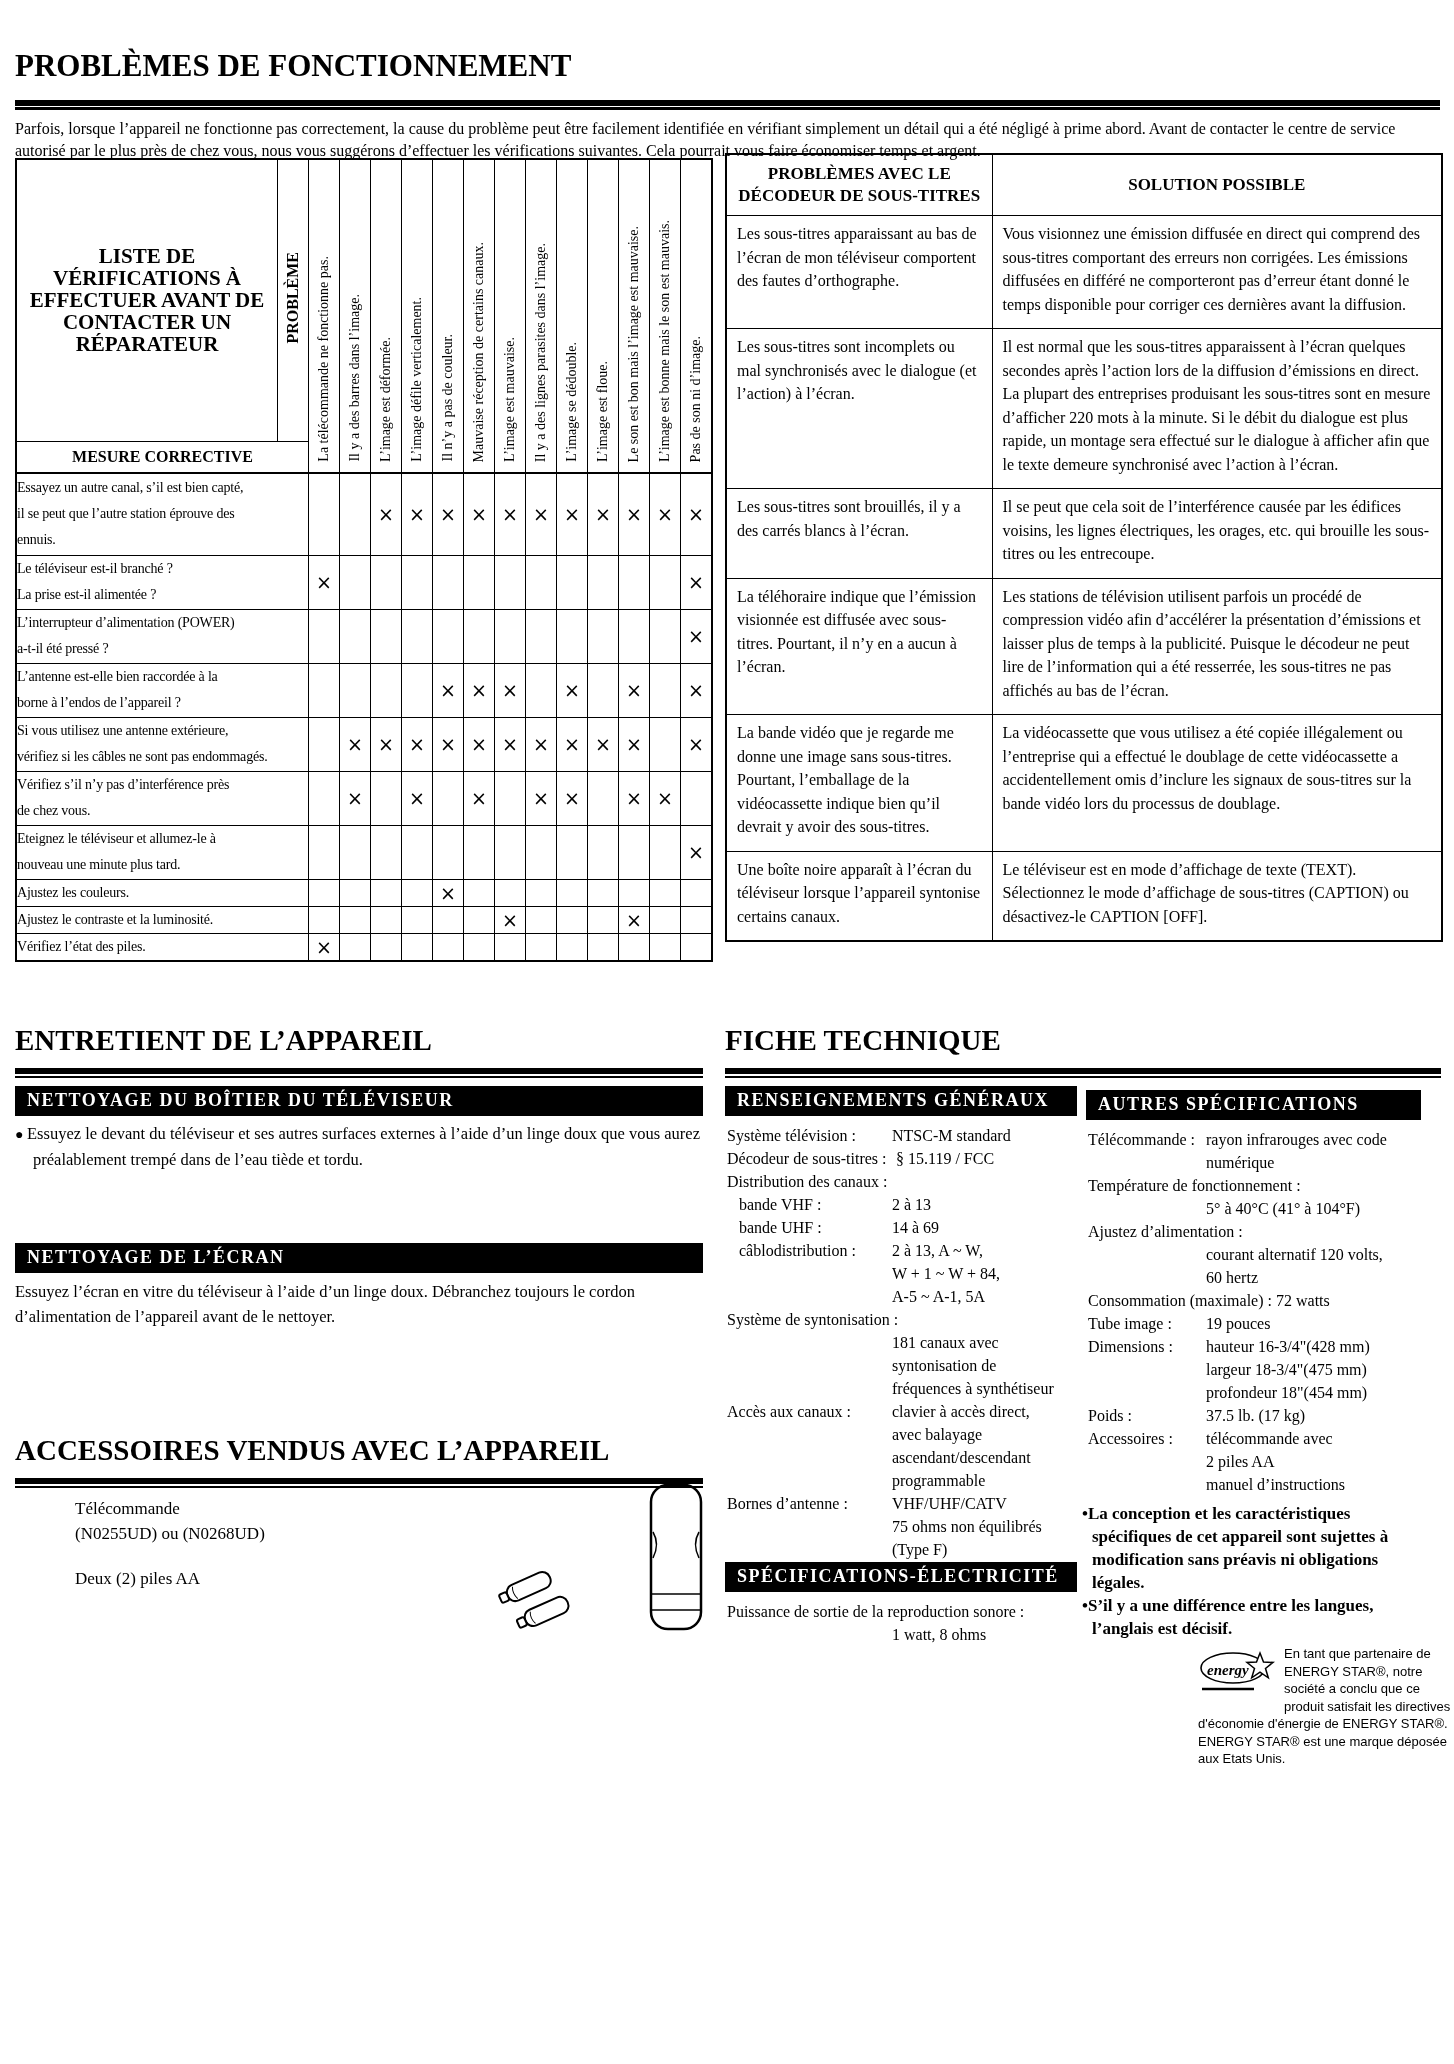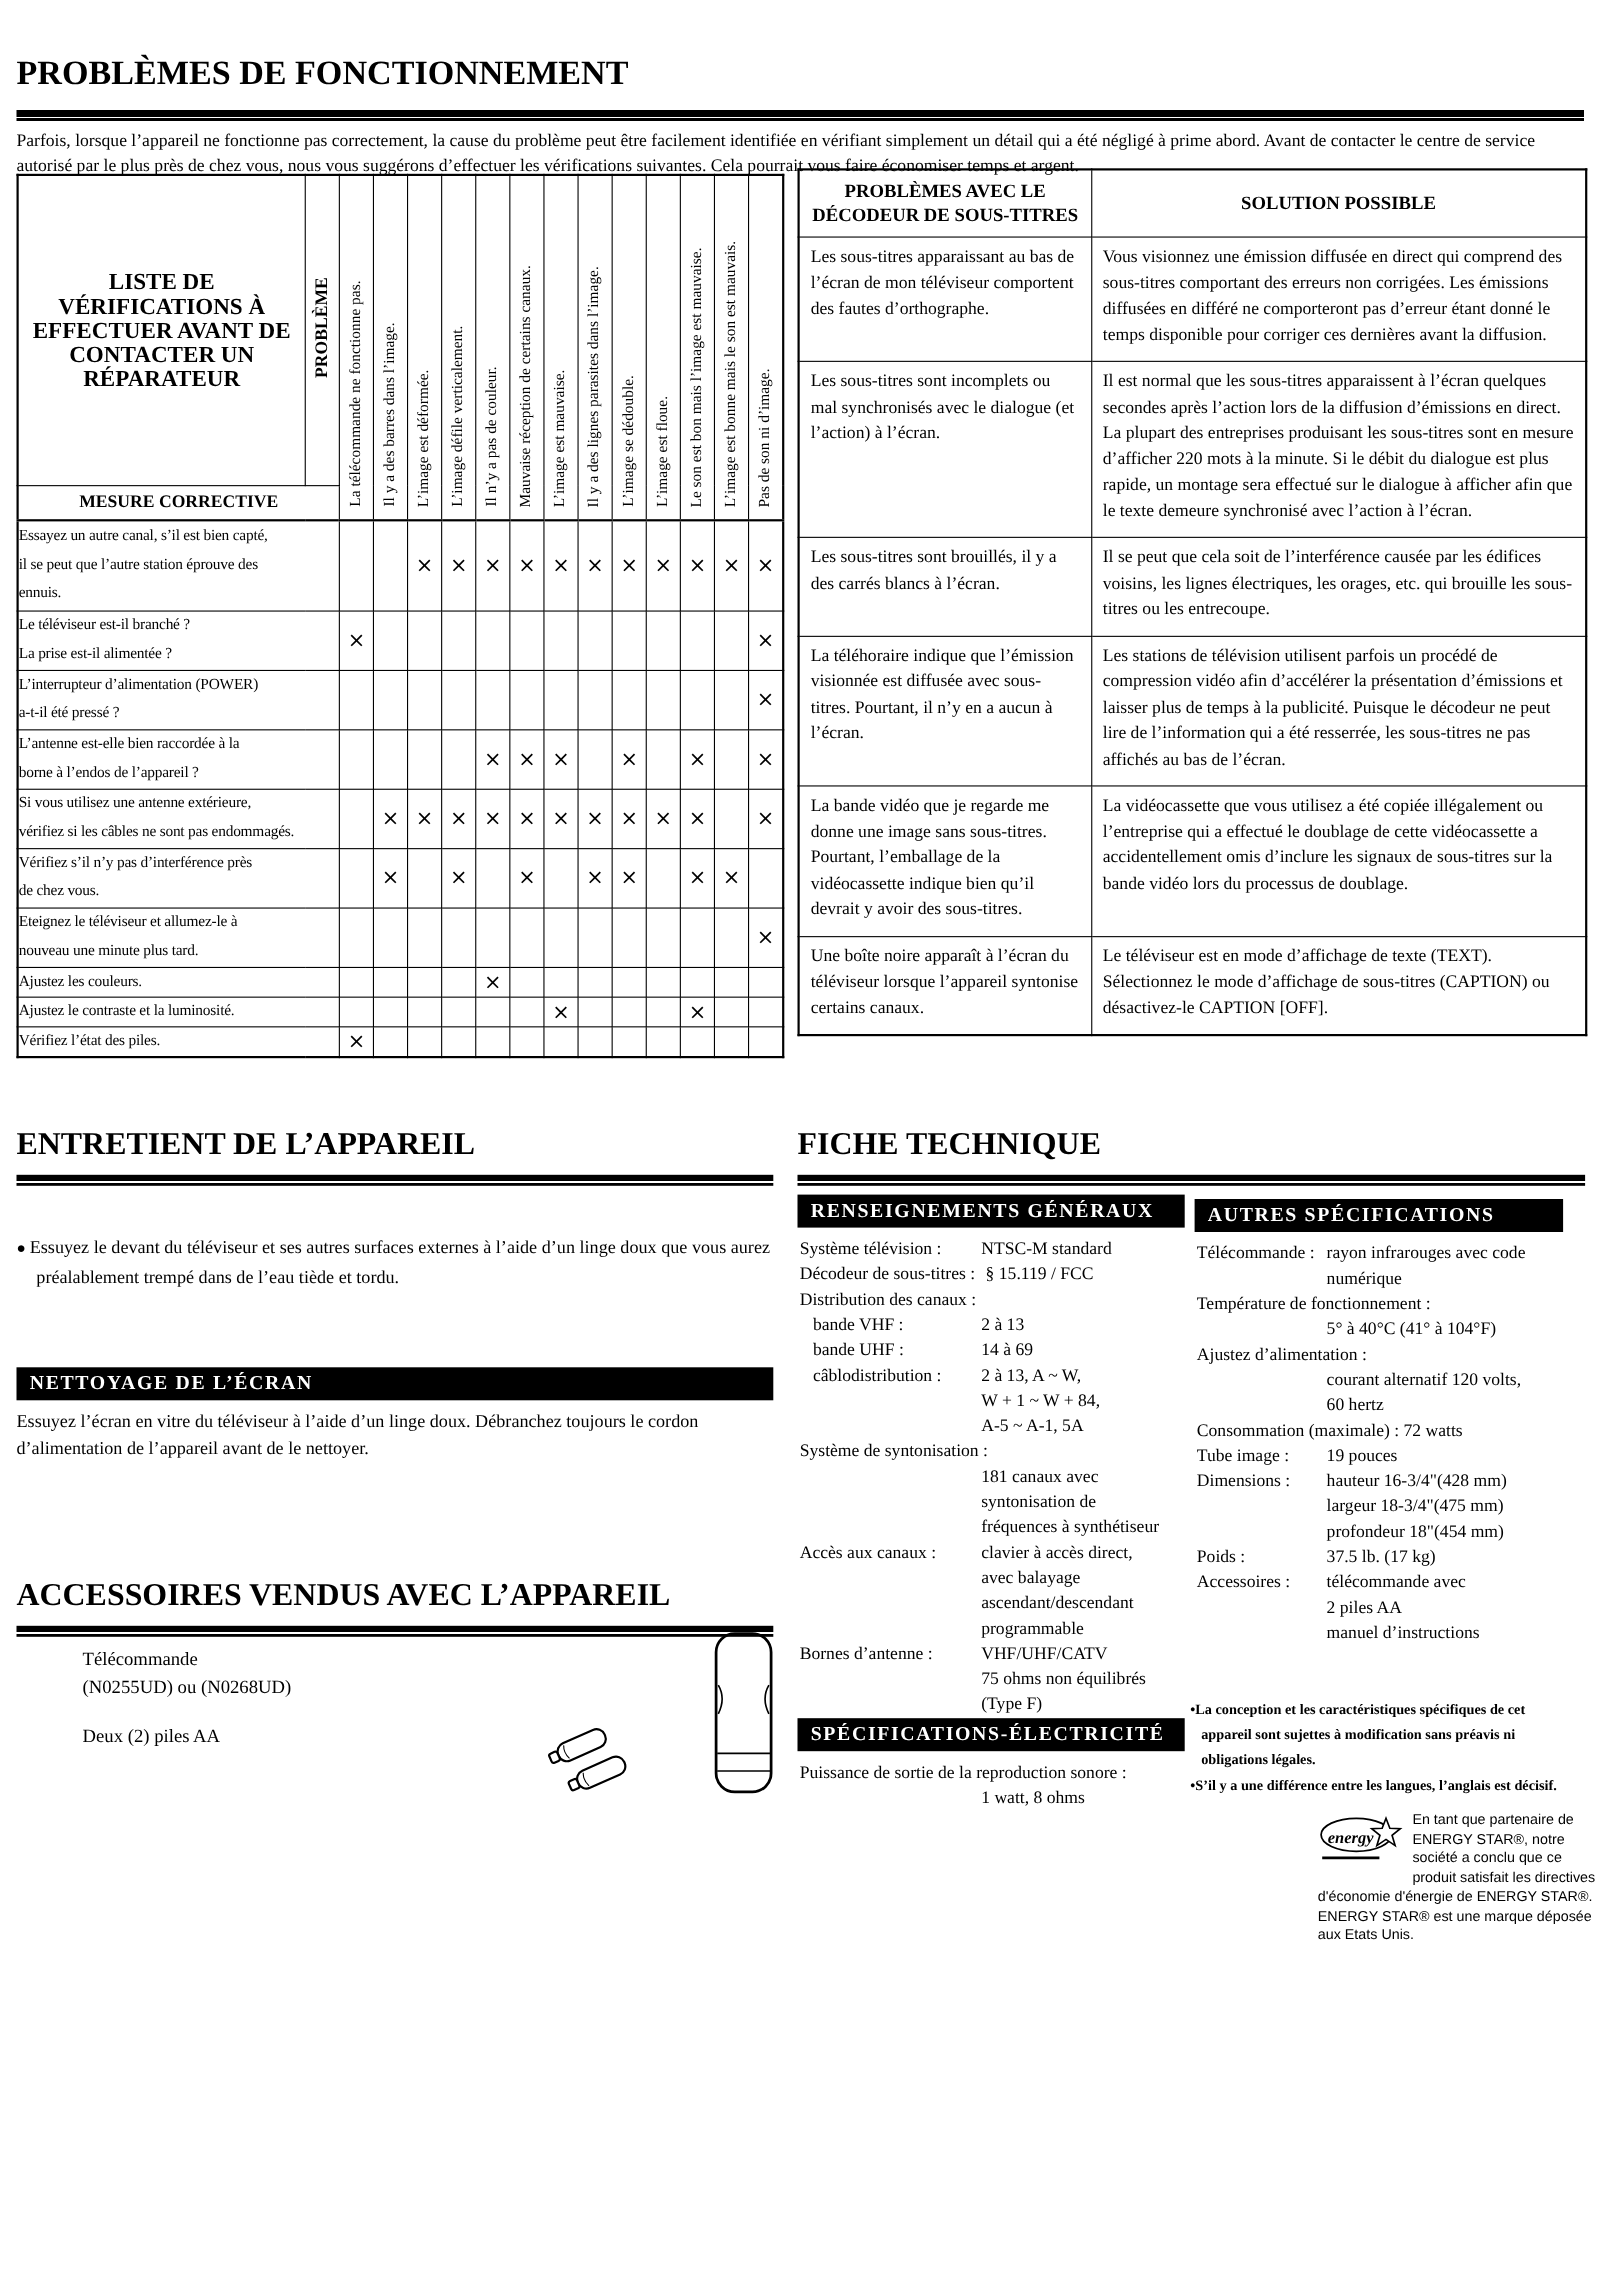--- a/index.html
+++ b/index.html
@@ -49,21 +49,21 @@
 
   
   .spec{position:absolute;font-size:16px;line-height:23px;}
   .spec-line{display:flex;}
   .spec-line .l{flex:0 0 auto;white-space:pre;}
   .spec-line .v{white-space:pre;}
   .spec.general .l{min-width:165px;}
   .spec.general .ind .l{min-width:153px;}
   .spec.other .l{min-width:118px;}
   .spec .ind{padding-left:12px;}
-  .notes{position:absolute;font-weight:bold;font-size:13px;line-height:23px;margin-top:40px;}
+  .notes{position:absolute;font-weight:bold;font-size:17px;line-height:23px;}
   .note{padding-left:10px;text-indent:-10px;}
   .energy{position:absolute;width:258px;font-family:"Liberation Sans",sans-serif;font-size:13px;line-height:17.5px;}
   .energy-logo{float:left;margin:2px 6px 2px 0;}
 
   svg{display:block;}
   .art{position:absolute;}
 </style>
 </head>
 <body>
 
@@ -302,20 +302,21 @@
         </tr>
         <tr>
           <td>Une boîte noire apparaît à l’écran du téléviseur lorsque l’appareil syntonise certains canaux.</td>
           <td>Le téléviseur est en mode d’affichage de texte (TEXT). Sélectionnez le mode d’affichage de sous-titres (CAPTION) ou désactivez-le CAPTION [OFF].</td>
         </tr>
       </tbody>
   </table>
 
   <div class="h2" style="left:15px;top:1024px;">ENTRETIENT DE L’APPAREIL</div>
   <div class="rule" style="left:15px;top:1068px;width:688px;"></div>
+  <div class="banner" style="left:15px;top:1086px;width:688px;">NETTOYAGE DU BOÎTIER DU TÉLÉVISEUR</div>
   <div class="bullets" id="boitier-bullets" style="left:15px;top:1122px;width:697px;">
       <div class="bullet-item"><span class="bullet-dot">● </span><span>Essuyez le devant du téléviseur et ses autres surfaces externes à l’aide d’un linge doux que vous aurez préalablement trempé dans de l’eau tiède et tordu.</span></div>
     </div>
   <div class="banner" style="left:15px;top:1243px;width:688px;">NETTOYAGE DE L’ÉCRAN</div>
   <div class="plain" style="left:15px;top:1280px;width:690px;">Essuyez l’écran en vitre du téléviseur à l’aide d’un linge doux. Débranchez toujours le cordon d’alimentation de l’appareil avant de le nettoyer.</div>
 
   <div class="h2" style="left:15px;top:1434px;">ACCESSOIRES VENDUS AVEC L’APPAREIL</div>
   <div class="rule" style="left:15px;top:1478px;width:688px;"></div>
   <div class="acc-label" style="left:75px;top:1496px;">Télécommande
 (N0255UD) ou (N0268UD)</div>

